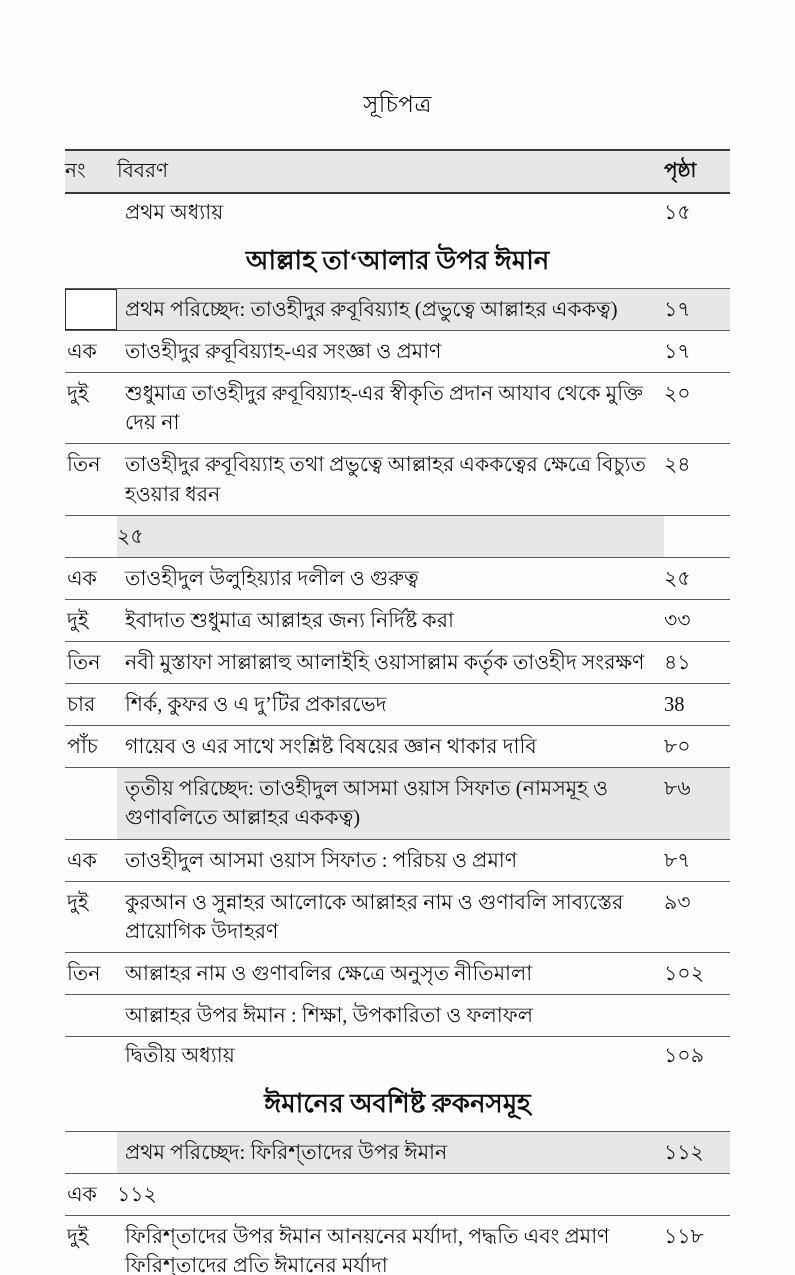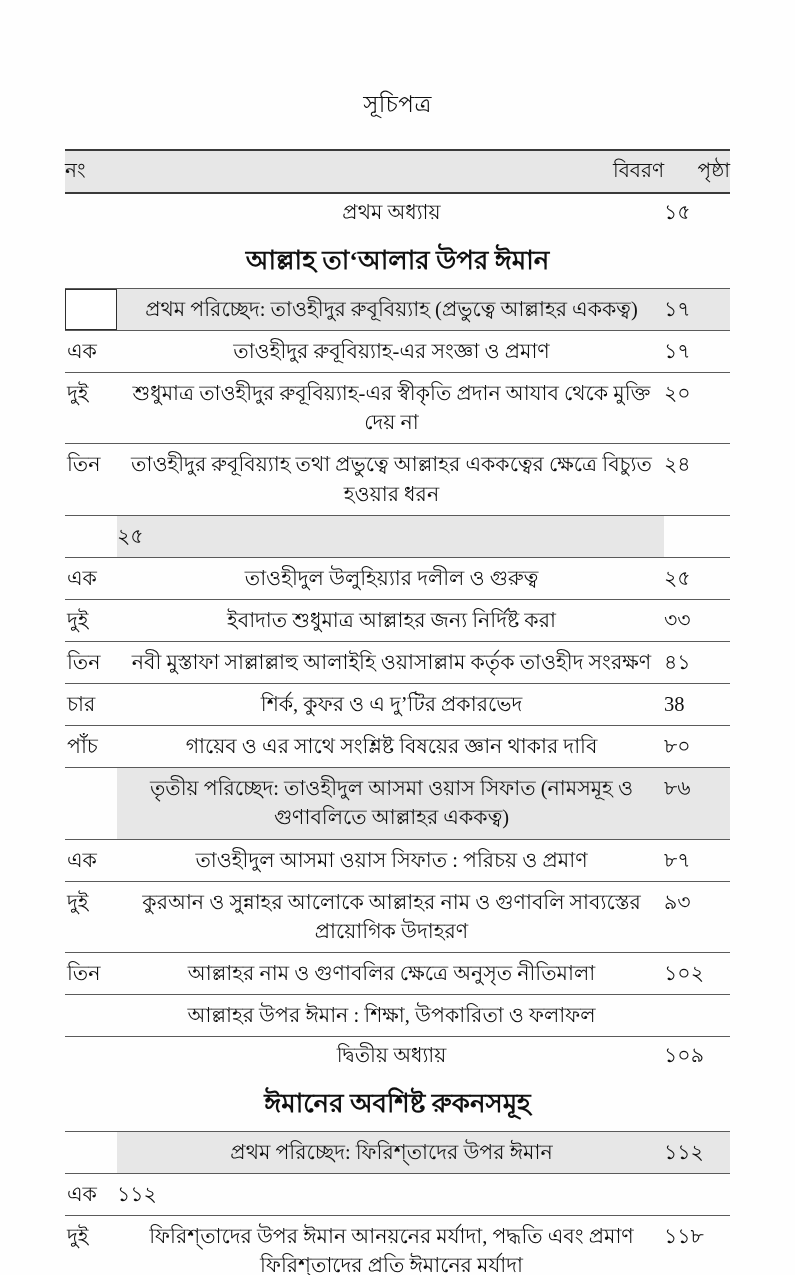--- a/index.html
+++ b/index.html
@@ -29,35 +29,35 @@
     display: grid;
     grid-template-columns: 52px 1fr 66px;
     background: #e7e7e7;
     border-top: 2px solid #3a3a3a;
     border-bottom: 2px solid #3a3a3a;
     font-size: 20px;
     align-items: center;
   }
   .thead > div { padding: 4px 0; }
   .th-no   { padding-left: 2px; }
-  .th-desc { text-align: right; }
-  .th-page { text-align: right; padding-right: 2px; }
+  .th-desc { text-align: left; }
+  .th-page { text-align: left; padding-right: 2px; font-weight: bold; }
 
   .trow {
     display: grid;
     grid-template-columns: 52px 1fr 66px;
     font-size: 20.5px;
     line-height: 1.42;
     align-items: start;
   }
   .trow.bb { border-bottom: 1.8px solid #5a5a5a; }
   .trow.tb { border-bottom: 2.4px solid #4f4f4f; }
 
   .c-num  { padding: 6px 0 6px 2px; }
-  .c-desc { padding: 6px 6px 6px 8px; text-align: center; }
+  .c-desc { padding: 6px 6px 6px 8px; }
   .c-page { padding: 6px 2px 6px 0; text-align: left; white-space: nowrap; }
 
   
   .trow.section .c-desc,
   .trow.section .c-page { background: #e7e7e7; align-self: stretch; }
   .c-num.boxed {
     border: 1.6px solid #2f2f2f;
     background: #ffffff;
     align-self: stretch;
     box-sizing: border-box;

